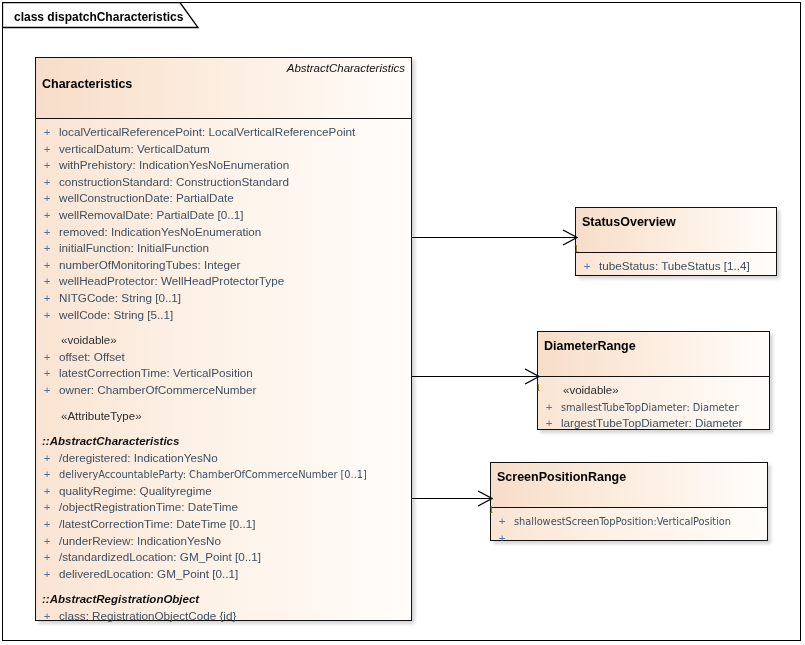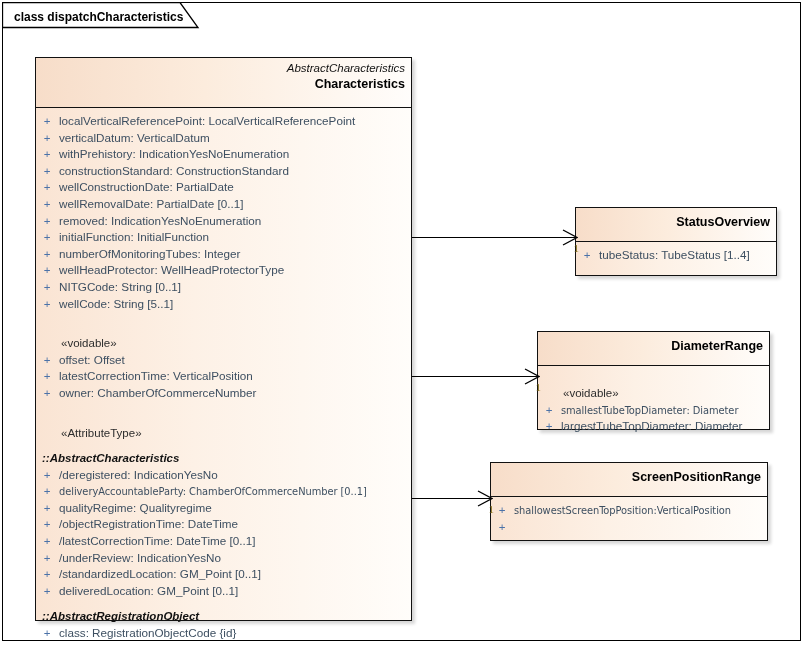--- a/index.html
+++ b/index.html
@@ -38,29 +38,29 @@
     position:absolute;
     border:1px solid #111;
     box-sizing:border-box;
     box-shadow:3px 3px 3px rgba(0,0,0,0.16);
     background:linear-gradient(to right,#fae4d3 0%,#fdf1e6 42%,#fffdfa 100%);
   }
   .uml-header{
     position:relative;
     border-bottom:1px solid #111;
     background:linear-gradient(to right,#f7ddc9 0%,#fcecdd 45%,#fffdfb 100%);
-    padding:3px 6px 0 6px;
+    padding:3px 6px 11px 6px;
   }
   .uml-parent{
     text-align:right;
     font-size:11.5px;font-style:italic;color:#111;
     line-height:15px;white-space:nowrap;
   }
   .uml-name{
-    text-align:right;
+    text-align:left;
     font-size:12.5px;font-weight:bold;color:#000;
     line-height:16px;white-space:nowrap;
   }
   .uml-body{padding:5px 0 5px 0;}
 
   
   .attr{
     display:flex;align-items:baseline;
     line-height:16.6px;height:16.6px;
     font-size:11.7px;color:#3d4f61;white-space:nowrap;
@@ -68,21 +68,21 @@
   .attr .vis{
     width:22px;min-width:22px;text-align:center;
     color:#4b72a8;font-size:11.5px;
   }
   .attr .sig{padding-left:1px;}
 
   
   .stereo{
     font-size:11.5px;color:#2d2d2d;
     line-height:16.6px;height:16.6px;
-    padding-left:25px;white-space:nowrap;margin-top:14px;
+    padding-left:25px;white-space:nowrap;
   }
   
   .inh{
     font-size:11.5px;font-style:italic;font-weight:bold;color:#111;
     line-height:16.6px;height:16.6px;
     padding-left:6px;white-space:nowrap;
   }
   .spacer{height:9px;}
   
   .condensed .sig{

